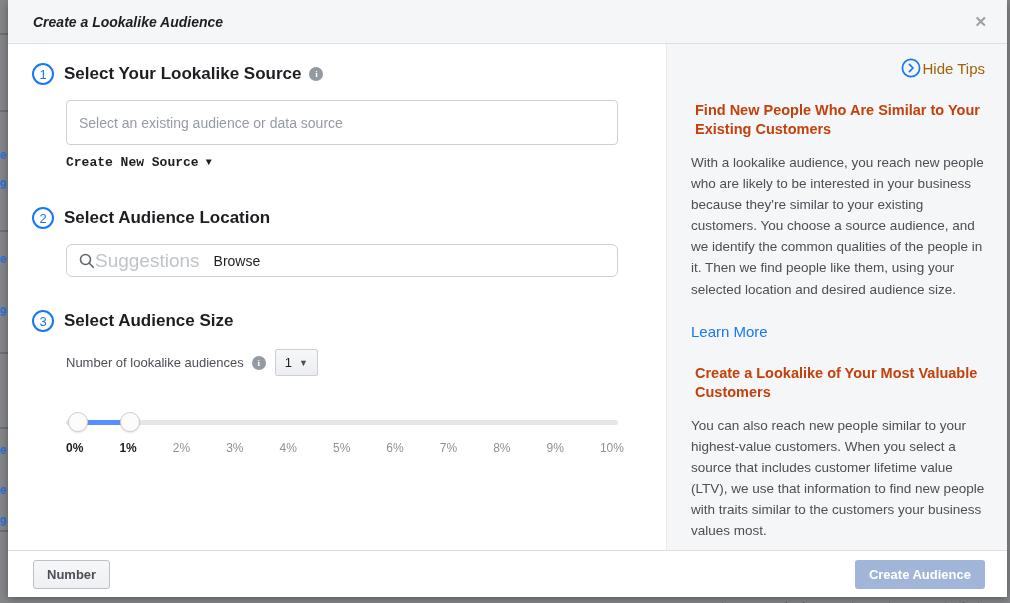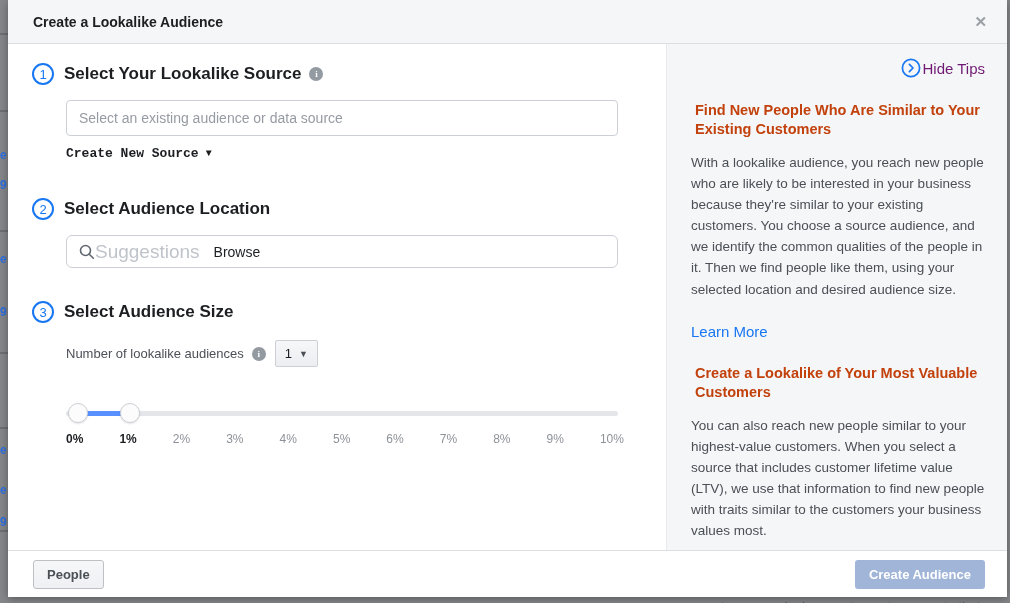--- a/index.html
+++ b/index.html
@@ -18,21 +18,21 @@
   
   .modal {
     position:absolute; left:8px; top:0; width:999px; height:597px; z-index:2;
     background:#fff; display:flex; flex-direction:column;
     box-shadow:0 2px 10px rgba(0,0,0,.35); border-radius:0 0 2px 2px;
   }
   .modal-header {
     height:44px; flex:0 0 44px; background:#f5f6f7; border-bottom:1px solid #dcdee2;
     display:flex; align-items:center; padding:0 16px 0 25px;
   }
-  .modal-title { flex:1; font-size:14px; font-weight:bold; color:#1c1e21; }
+  .modal-title { flex:1; font-size:14px; font-weight:bold; color:#1c1e21;font-style:italic; }
   .close-x { color:#9aa0a6; font-size:15px; font-weight:bold; cursor:pointer; padding:2px 4px; line-height:1; }
 
   .modal-body { flex:1 1 auto; display:flex; min-height:0; }
   .main-col { flex:1 1 auto; background:#fff; padding:19px 0 0 24px; }
   .aside-col { flex:0 0 341px; width:341px; background:#f5f6f7; padding:14px 22px 0 24px; border-left:1px solid #e9eaed; }
 
   
   .step-header { display:flex; align-items:center; }
   .step-circle {
     width:22px; height:22px; border-radius:50%; border:2px solid #1877f2; color:#1877f2;
@@ -40,21 +40,21 @@
   }
   .step-title { margin:0 0 0 10px; font-size:17px; font-weight:bold; color:#1c1e21; }
   .info-icon {
     display:inline-flex; align-items:center; justify-content:center;
     width:14px; height:14px; border-radius:50%; background:#949aa2; color:#fff;
     font-size:9px; font-weight:bold; font-family:"Liberation Serif", serif; margin-left:8px; flex:0 0 14px;
   }
   .step-content { margin-left:34px; width:552px; }
 
   .source-input {
-    margin-top:15px; width:552px; height:36px; border:1px solid #ccd0d5; border-radius:4px;
+    margin-top:15px; width:552px; height:45px; border:1px solid #ccd0d5; border-radius:4px;
     padding:0 12px; font-size:14px; color:#1c1e21; font-family:inherit; outline:none; display:block;
   }
   .source-input::placeholder { color:#969ba3; }
   .create-new-source { margin:10px 0 0 34px; display:inline-flex; align-items:center; cursor:pointer;font-family:Liberation Mono, monospace; }
   .cns-label { font-size:13px; font-weight:bold; color:#1c1e21; }
   .caret { font-size:10px; color:#1c1e21; margin-left:7px; }
 
   .section-2 { margin-top:37px; }
   .search-box {
     margin-top:15px; width:552px; height:33px; border:1px solid #ccd0d5; border-radius:6px;
@@ -87,21 +87,21 @@
   .slider-labels { margin:9px 0 0 34px; width:558px; display:flex; justify-content:space-between; }
   .slider-labels span { font-size:12px; color:#8d9298; }
   .slider-labels span.active { color:#1c1e21; font-weight:bold; }
 
   .size-description {
     margin:11px 0 0 34px; width:554px; font-size:13px; line-height:1.5; color:#606770; text-align:justify;
   }
 
   
   .hide-tips { display:flex; justify-content:flex-end; align-items:center; cursor:pointer; }
-  .hide-tips-label { color:#701a75; font-size:15px; margin-left:1px; }
+  .hide-tips-label { color:#a16207; font-size:15px; margin-left:1px; }
   .tips-heading { margin:23px 4px 0; font-size:14.5px; line-height:1.32; font-weight:bold; color:#c2410c; }
   .tips-para { margin:13px 0 0; font-size:13.5px; line-height:1.56; color:#4b4f56; }
   .learn-more { display:inline-block; margin-top:23px; font-size:15px; color:#1877f2; cursor:pointer; text-decoration:none; }
   .tips-section-2 .tips-heading { margin-top:23px; }
 
   
   .modal-footer {
     flex:0 0 47px; height:47px; border-top:1px solid #dcdee2; background:#fff;
     display:flex; align-items:center; justify-content:space-between; padding:0 22px 0 25px;
   }
@@ -233,16 +233,16 @@
       <div class="tips-section-2">
         <h3 class="tips-heading">Create a Lookalike of Your Most Valuable Customers</h3>
         <p class="tips-para">You can also reach new people similar to your highest-value customers. When you select a source that includes customer lifetime value (LTV), we use that information to find new people with traits similar to the customers your business values most.</p>
         <p class="tips-para">To create a value-based lookalike, upload a Custom Audience data file with a column for LTV, or set up your pixel or app to capture events that contain value, such as purchases.</p>
 
       </div>
     </div>
   </div>
 
   <div class="modal-footer">
-    <button class="cancel-btn">People</button>
+    <button class="cancel-btn">Number</button>
     <button class="create-btn">Create Audience</button>
   </div>
 </div>
 
 </body></html>

